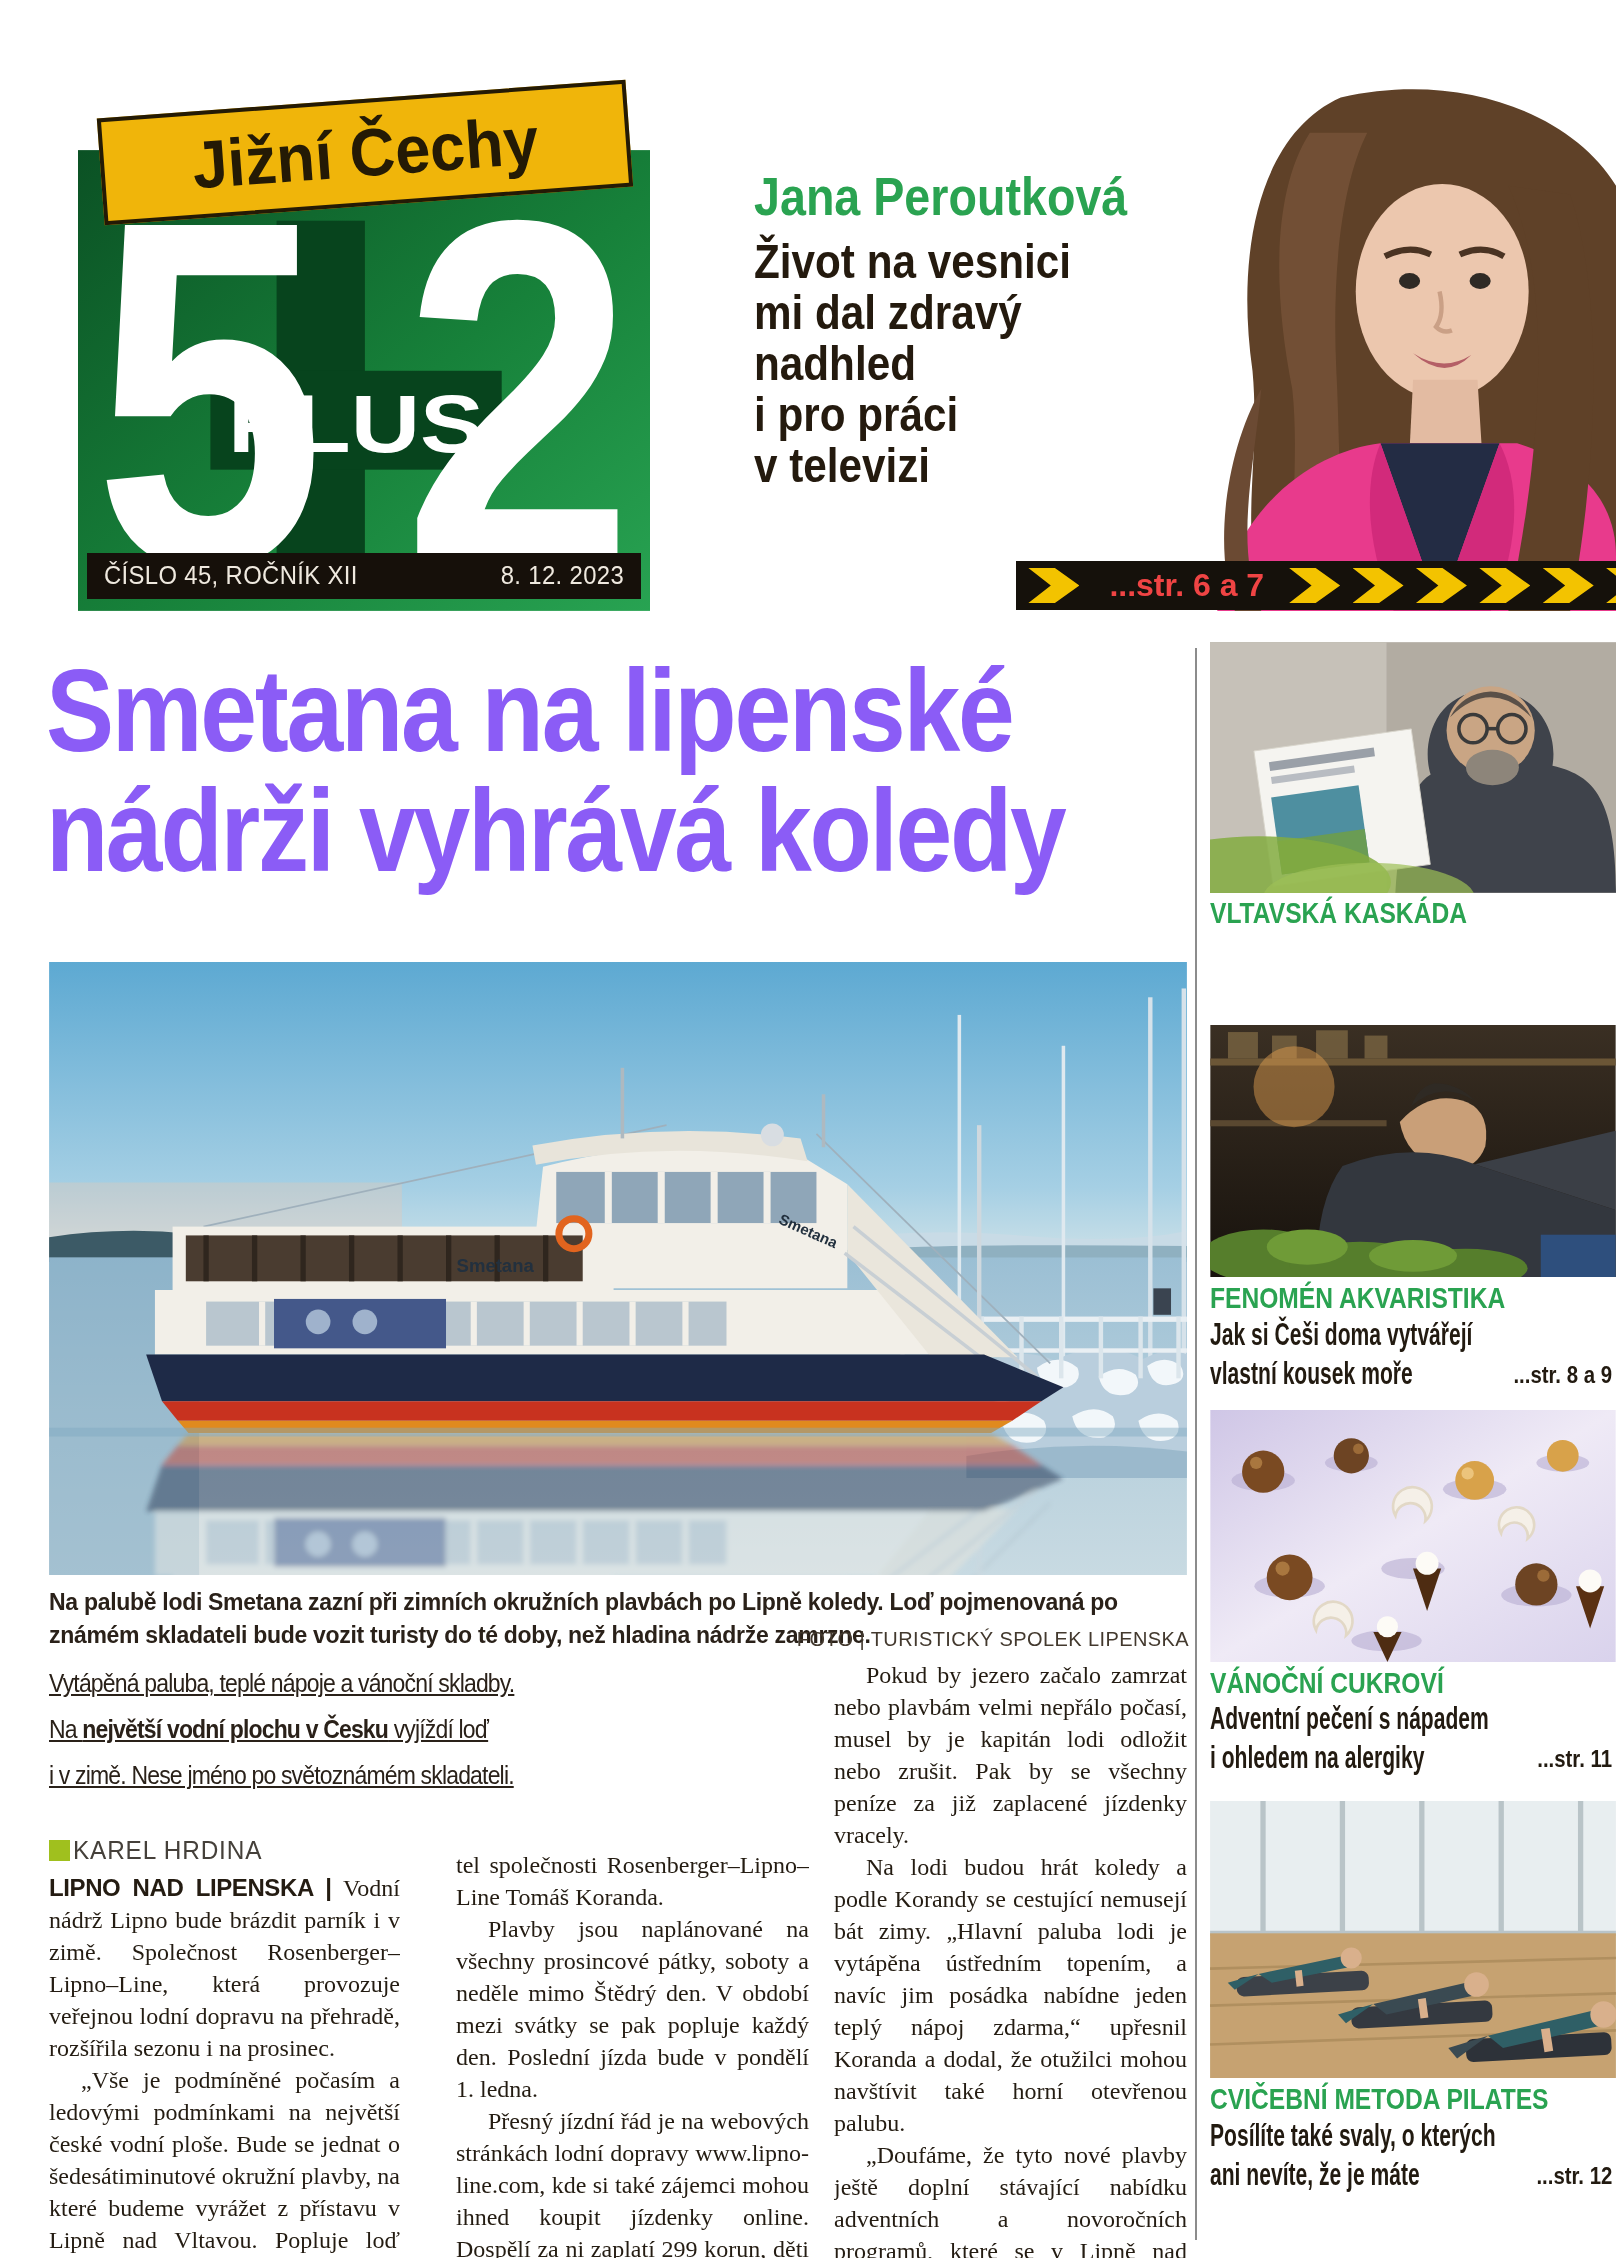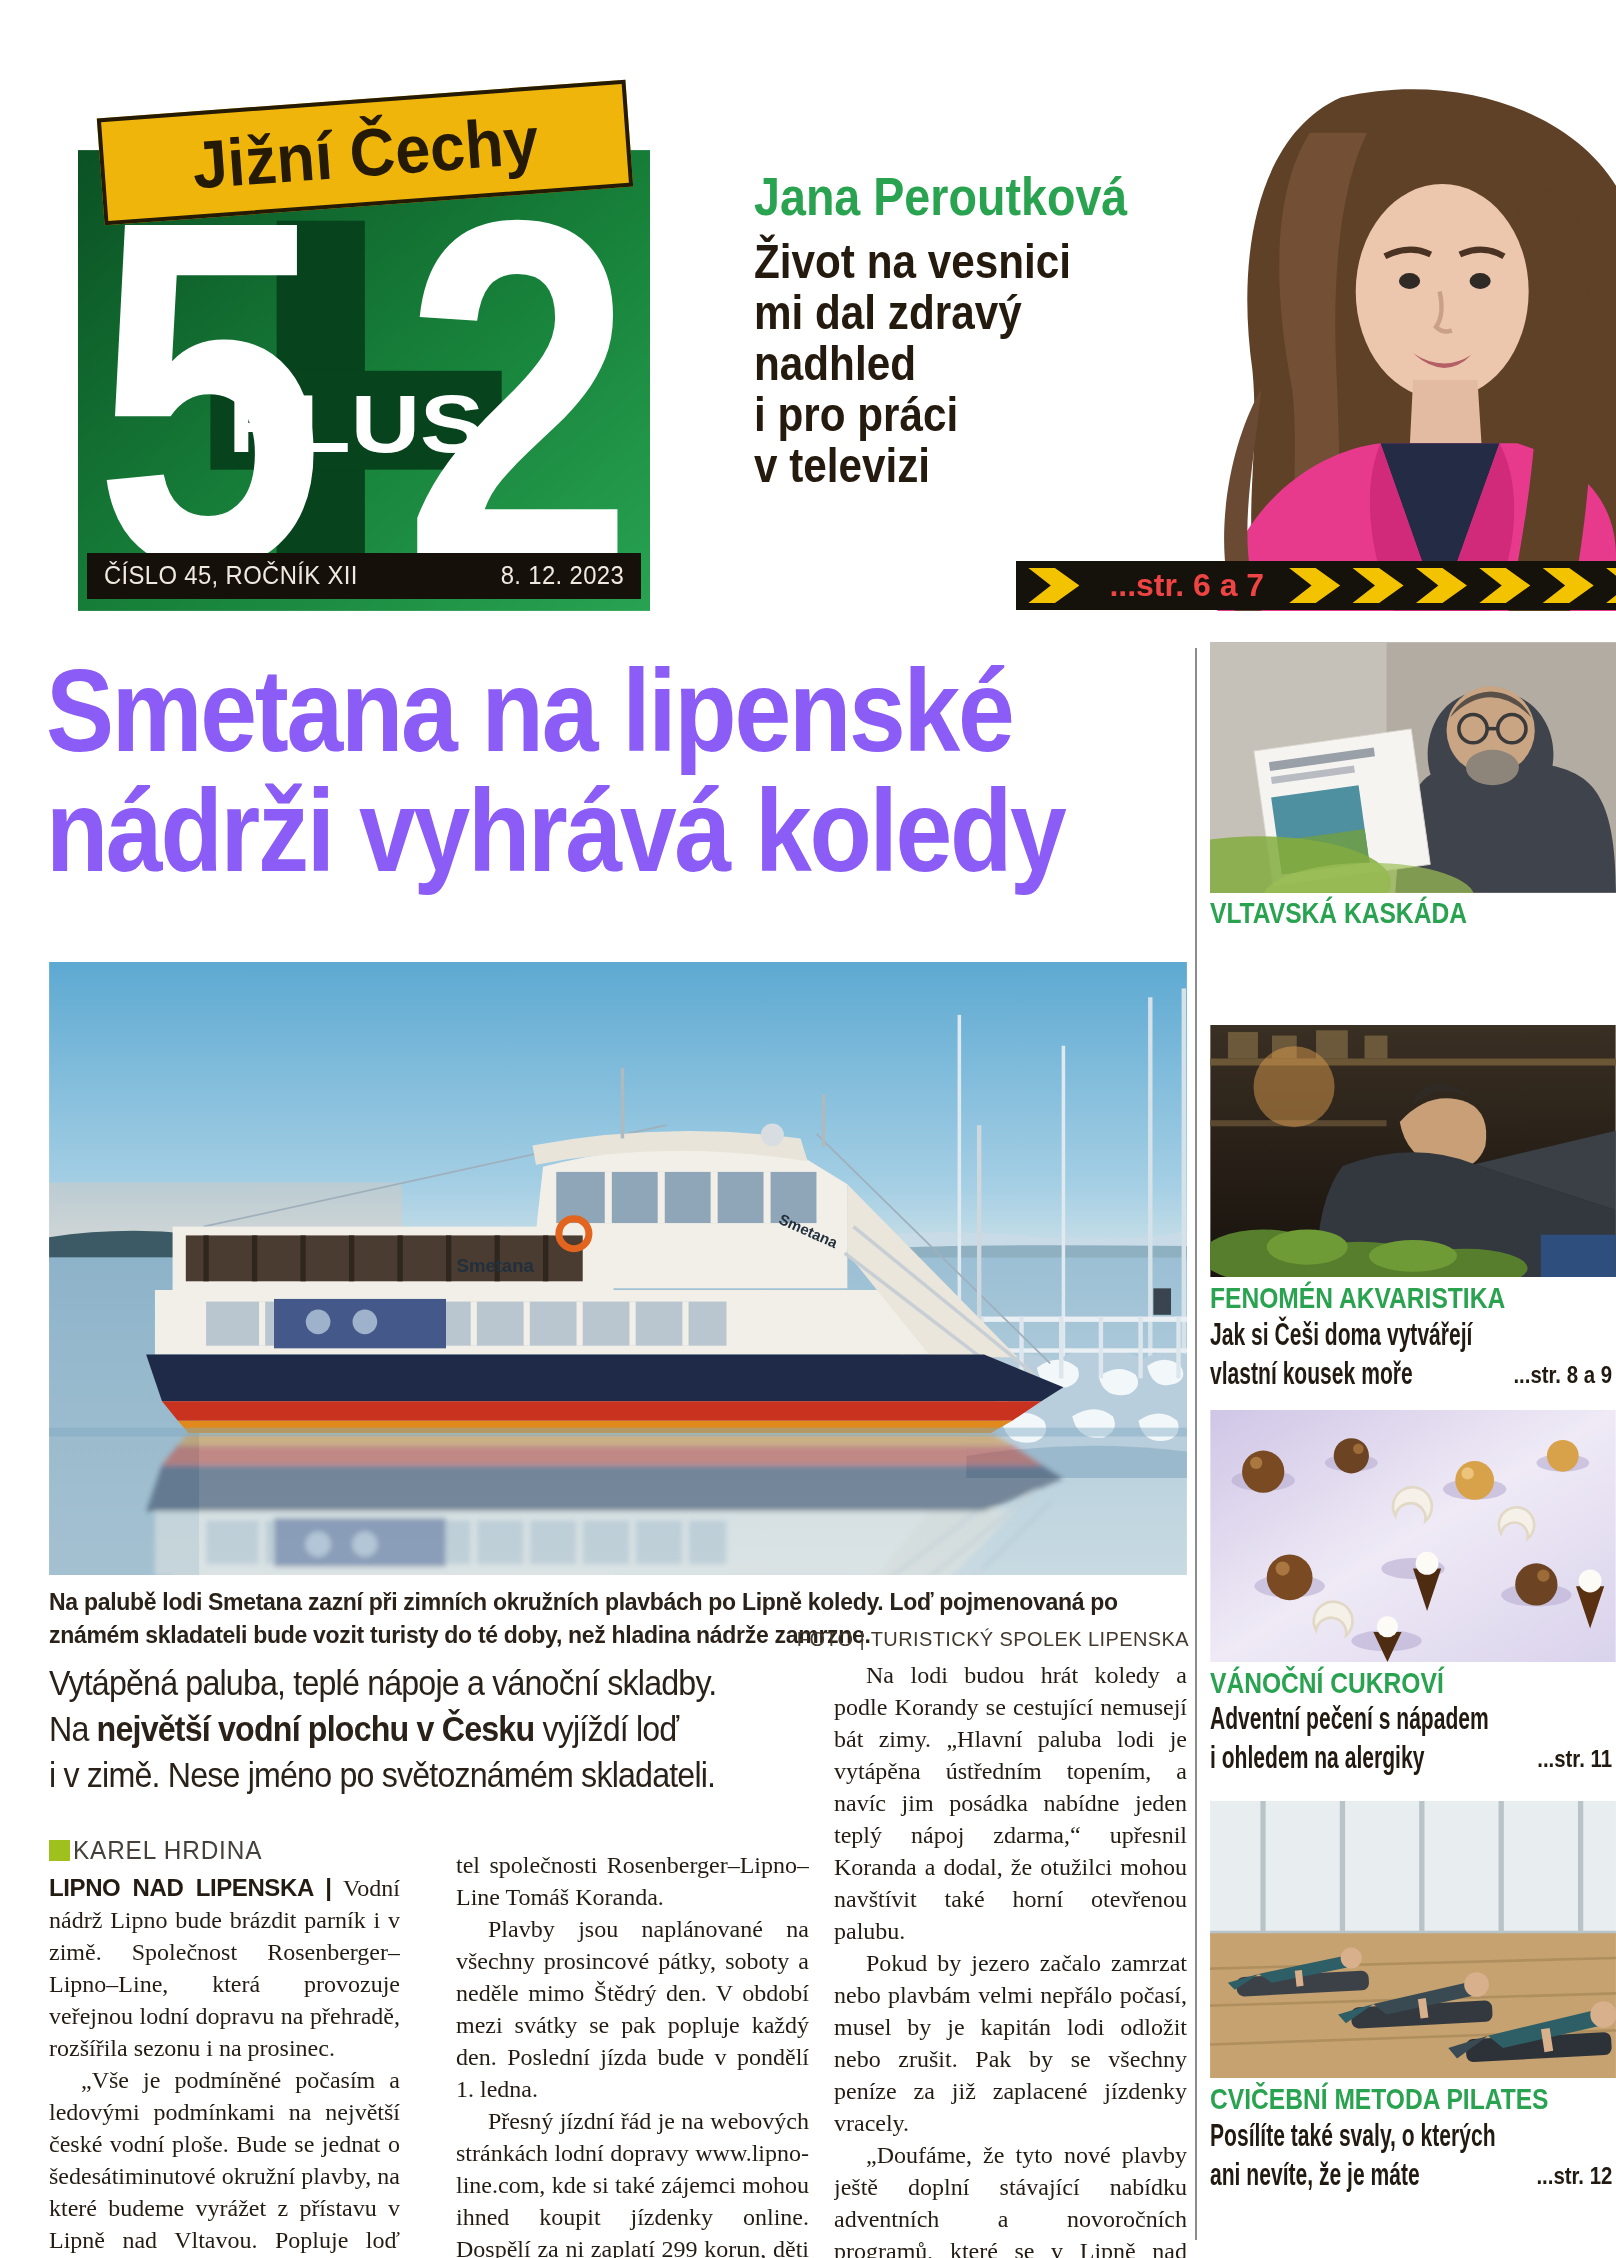--- a/index.html
+++ b/index.html
@@ -38,21 +38,21 @@
 
   
   #main-photo{left:49px;top:962px;width:1138px;height:613px;}
 
   
   #caption-wrap{left:49px;top:1586px;width:1140px;height:67px;}
   #caption{font-weight:bold;font-size:23px;line-height:33px;letter-spacing:-0.3px;color:#2a2119;}
   #photo-credit{position:absolute;right:0;bottom:1.8px;font-size:20px;color:#43392e;letter-spacing:0.4px;}
 
   
-  #perex{left:49px;top:1660px;font-size:35px;line-height:46px;color:#2a2119;letter-spacing:-0.9px;}
+  #perex{left:49px;top:1660px;font-size:25px;line-height:46px;color:#2a2119;letter-spacing:-0.9px;text-decoration:underline;}
   #perex .pl{display:block;transform:scaleX(.92);transform-origin:0 50%;white-space:nowrap;}
   #perex b{font-weight:bold;}
   #byline{left:49px;top:1835px;display:flex;align-items:center;gap:3px;}
   #byline-square{width:21px;height:21px;background:#a0c01e;}
   #byline-name{font-size:26.5px;color:#45403a;letter-spacing:0.9px;transform:scaleX(.92);transform-origin:0 50%;}
 
   
   .col{position:absolute;font-family:"Liberation Serif",serif;font-size:24px;line-height:32px;
        text-align:justify;color:#241c12;overflow:hidden;}
   #col1{left:49px;top:1872px;width:351px;height:386px;}
@@ -283,22 +283,22 @@
   <div class="col" id="col1">
     <p><span class="dateline">LIPNO NAD LIPENSKA |</span><span> Vodní nádrž Lipno bude brázdit parník i v zimě. Společnost Rosenberger–Lipno–Line, která provozuje veřejnou lodní dopravu na přehradě, rozšířila sezonu i na prosinec.</span></p>
     <p class="ind">„Vše je podmíněné počasím a ledovými podmínkami na největší české vodní ploše. Bude se jednat o šedesátiminutové okružní plavby, na které budeme vyrážet z přístavu v Lipně nad Vltavou. Popluje loď jménem Smetana,“ uvedl ředi-</p>
   </div>
   <div class="col" id="col2">
     <p>tel společnosti Rosenberger–Lipno–Line Tomáš Koranda.</p>
     <p class="ind">Plavby jsou naplánované na všechny prosincové pátky, soboty a neděle mimo Štědrý den. V období mezi svátky se pak popluje každý den. Poslední jízda bude v pondělí 1. ledna.</p>
     <p class="ind">Přesný jízdní řád je na webových stránkách lodní dopravy www.lipno-line.com, kde si také zájemci mohou ihned koupit jízdenky online. Dospělí za ni zaplatí 299 korun, děti od čtyř do 15 let 199 korun. „Zbylé budou v prodeji na lodi,“ doplnil Koranda.</p>
   </div>
   <div class="col" id="col3">
+    <p class="ind">Pokud by jezero začalo zamrzat nebo plavbám velmi nepřálo počasí, musel by je kapitán lodi odložit nebo zrušit. Pak by se všechny peníze za již zaplacené jízdenky vracely.</p>
     <p class="ind">Na lodi budou hrát koledy a podle Korandy se cestující nemusejí bát zimy. „Hlavní paluba lodi je vytápěna ústředním topením, a navíc jim posádka nabídne jeden teplý nápoj zdarma,“ upřesnil Koranda a dodal, že otužilci mohou navštívit také horní otevřenou palubu.</p>
-    <p class="ind">Pokud by jezero začalo zamrzat nebo plavbám velmi nepřálo počasí, musel by je kapitán lodi odložit nebo zrušit. Pak by se všechny peníze za již zaplacené jízdenky vracely.</p>
     <p class="ind">„Doufáme, že tyto nové plavby ještě doplní stávající nabídku adventních a novoročních programů, které se v Lipně nad Vltavou a v okolí jezera připravují,“ dodal na závěr Pavel Pechoušek, destinační manažer z Turistického spolku Lipenska.</p>
   </div>
 
   <div class="abs" id="divider"></div>
 
   <svg class="sb-photo" style="top:642px;height:251px;" viewBox="0 0 460 284">
     <rect width="460" height="284" fill="#b2aca2"></rect>
     <rect x="0" y="0" width="200" height="284" fill="#c6c1b8"></rect>
     <path d="M250,150 C240,120 250,60 310,55 C370,52 395,100 388,140 C430,150 460,170 460,284 L210,284 C215,210 225,165 250,150 Z" fill="#3f434b"></path>
     <circle cx="318" cy="100" r="50" fill="#c9a584"></circle>

